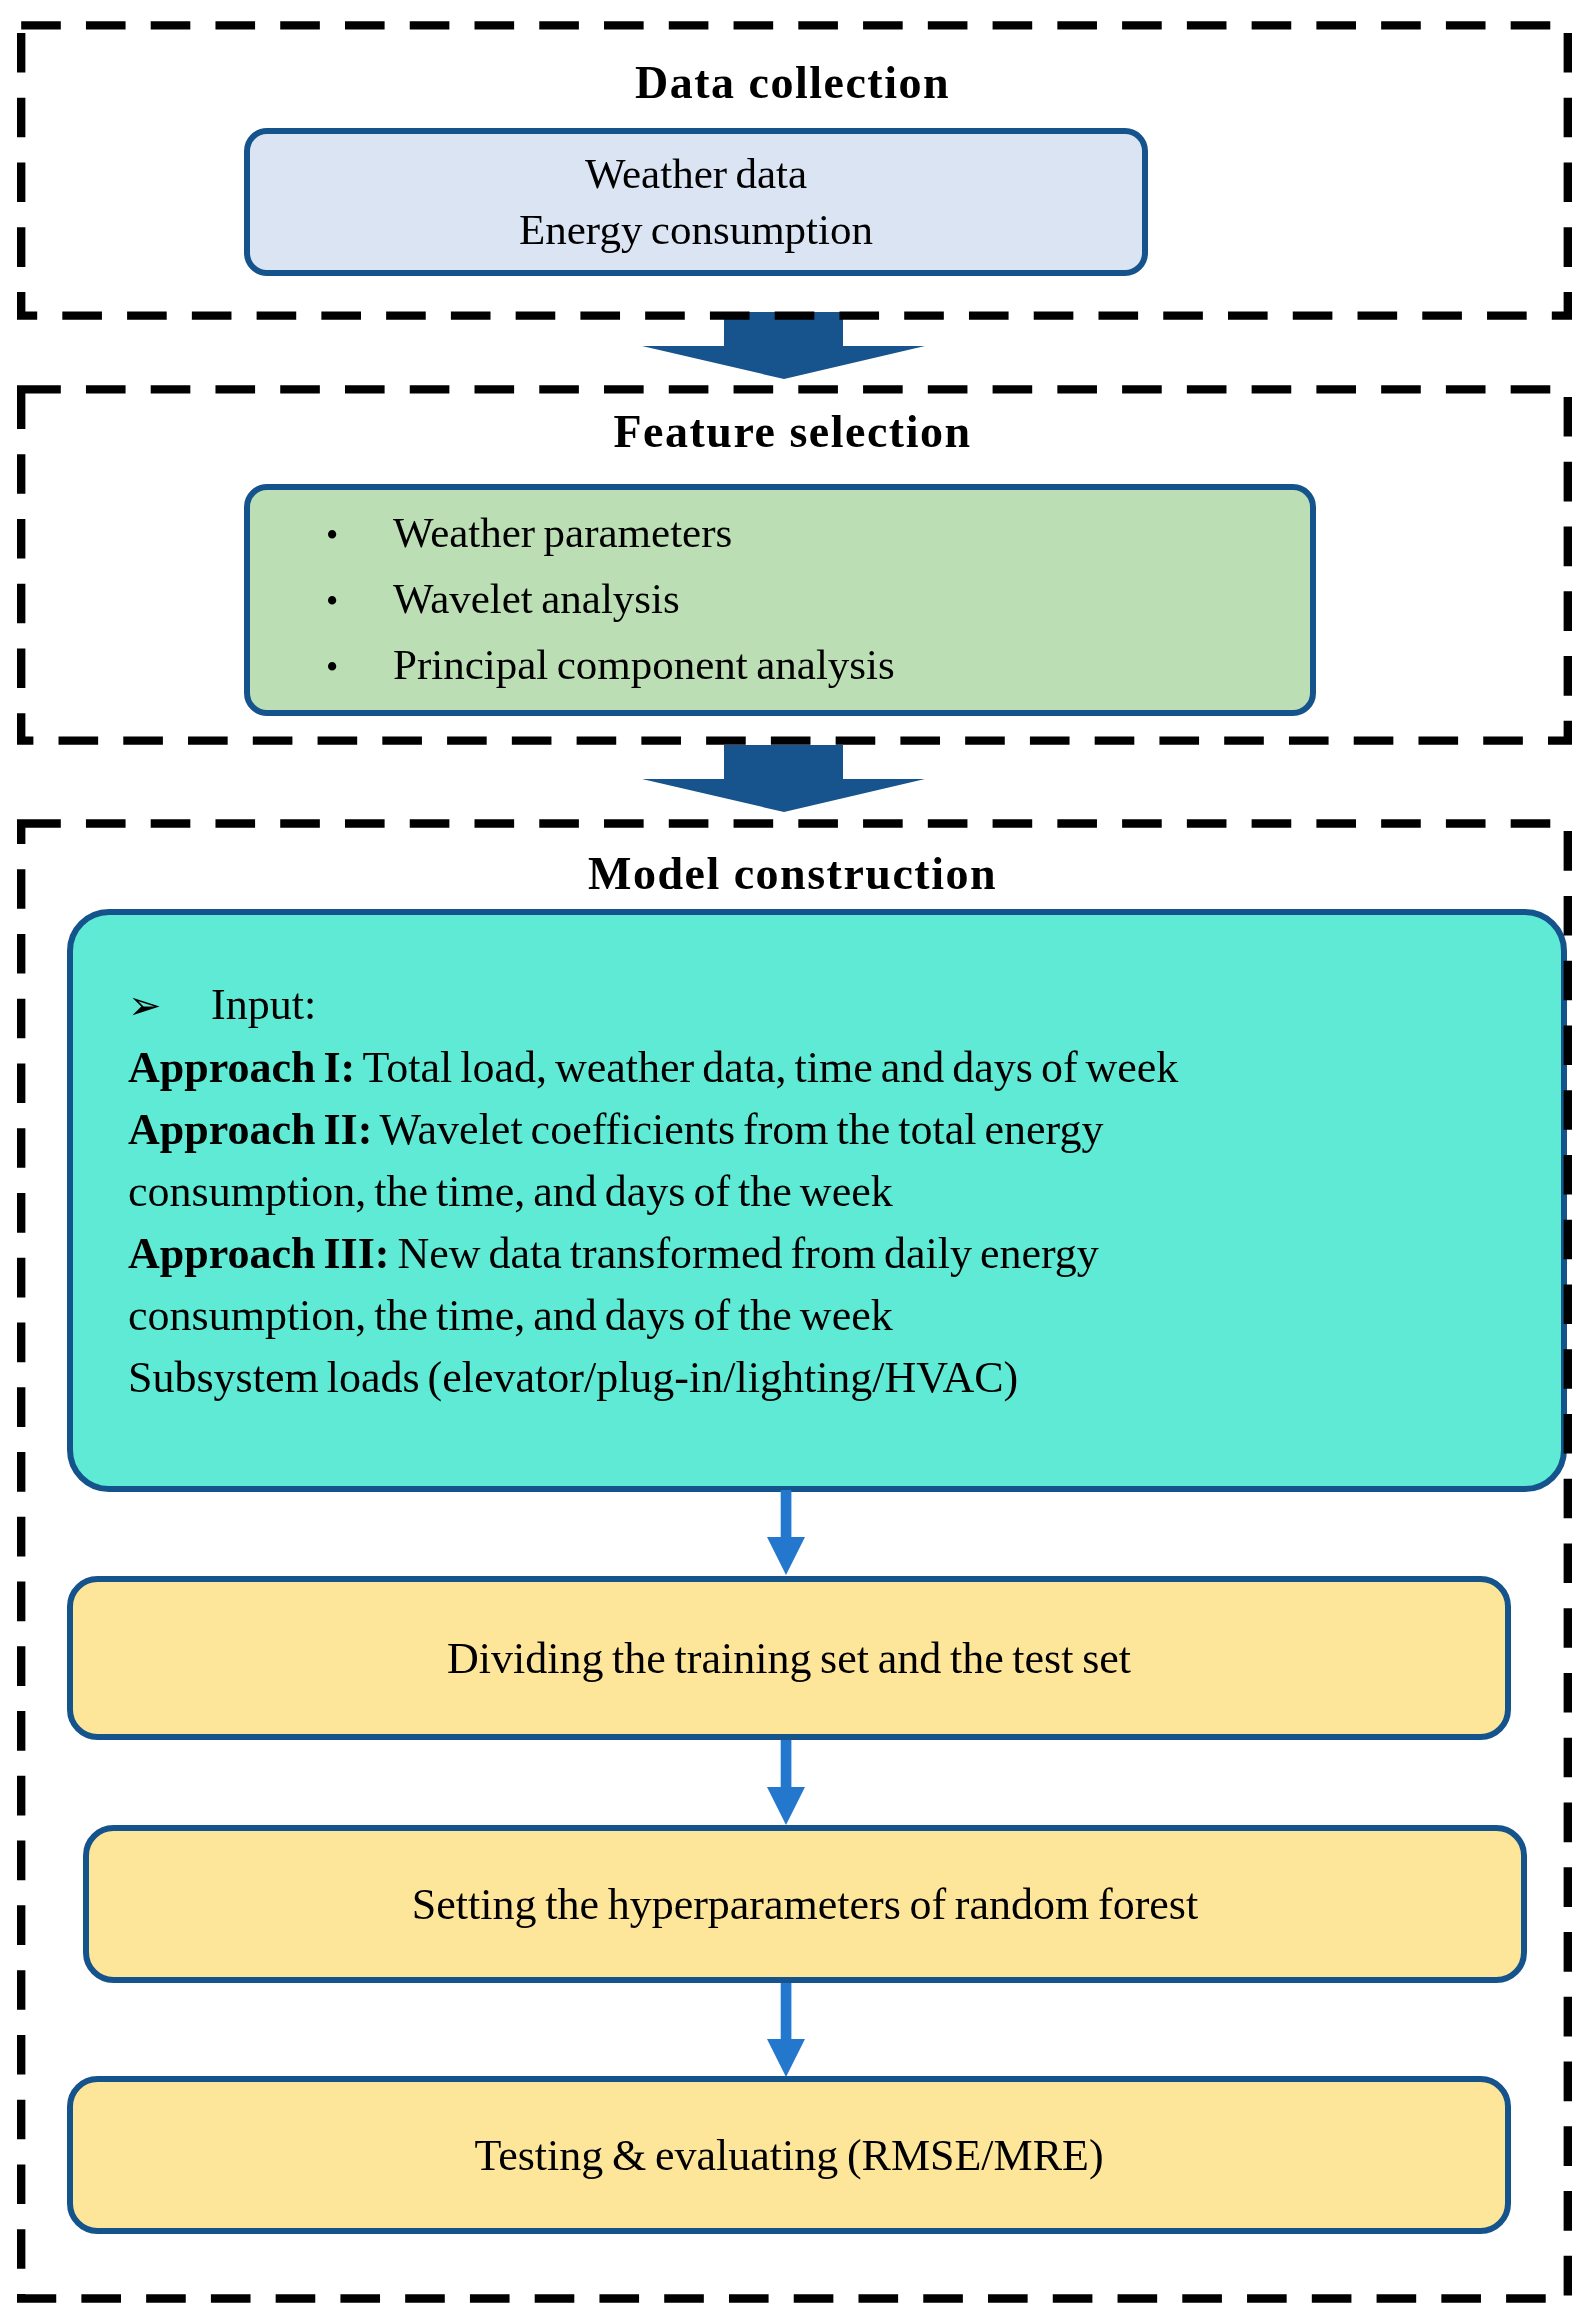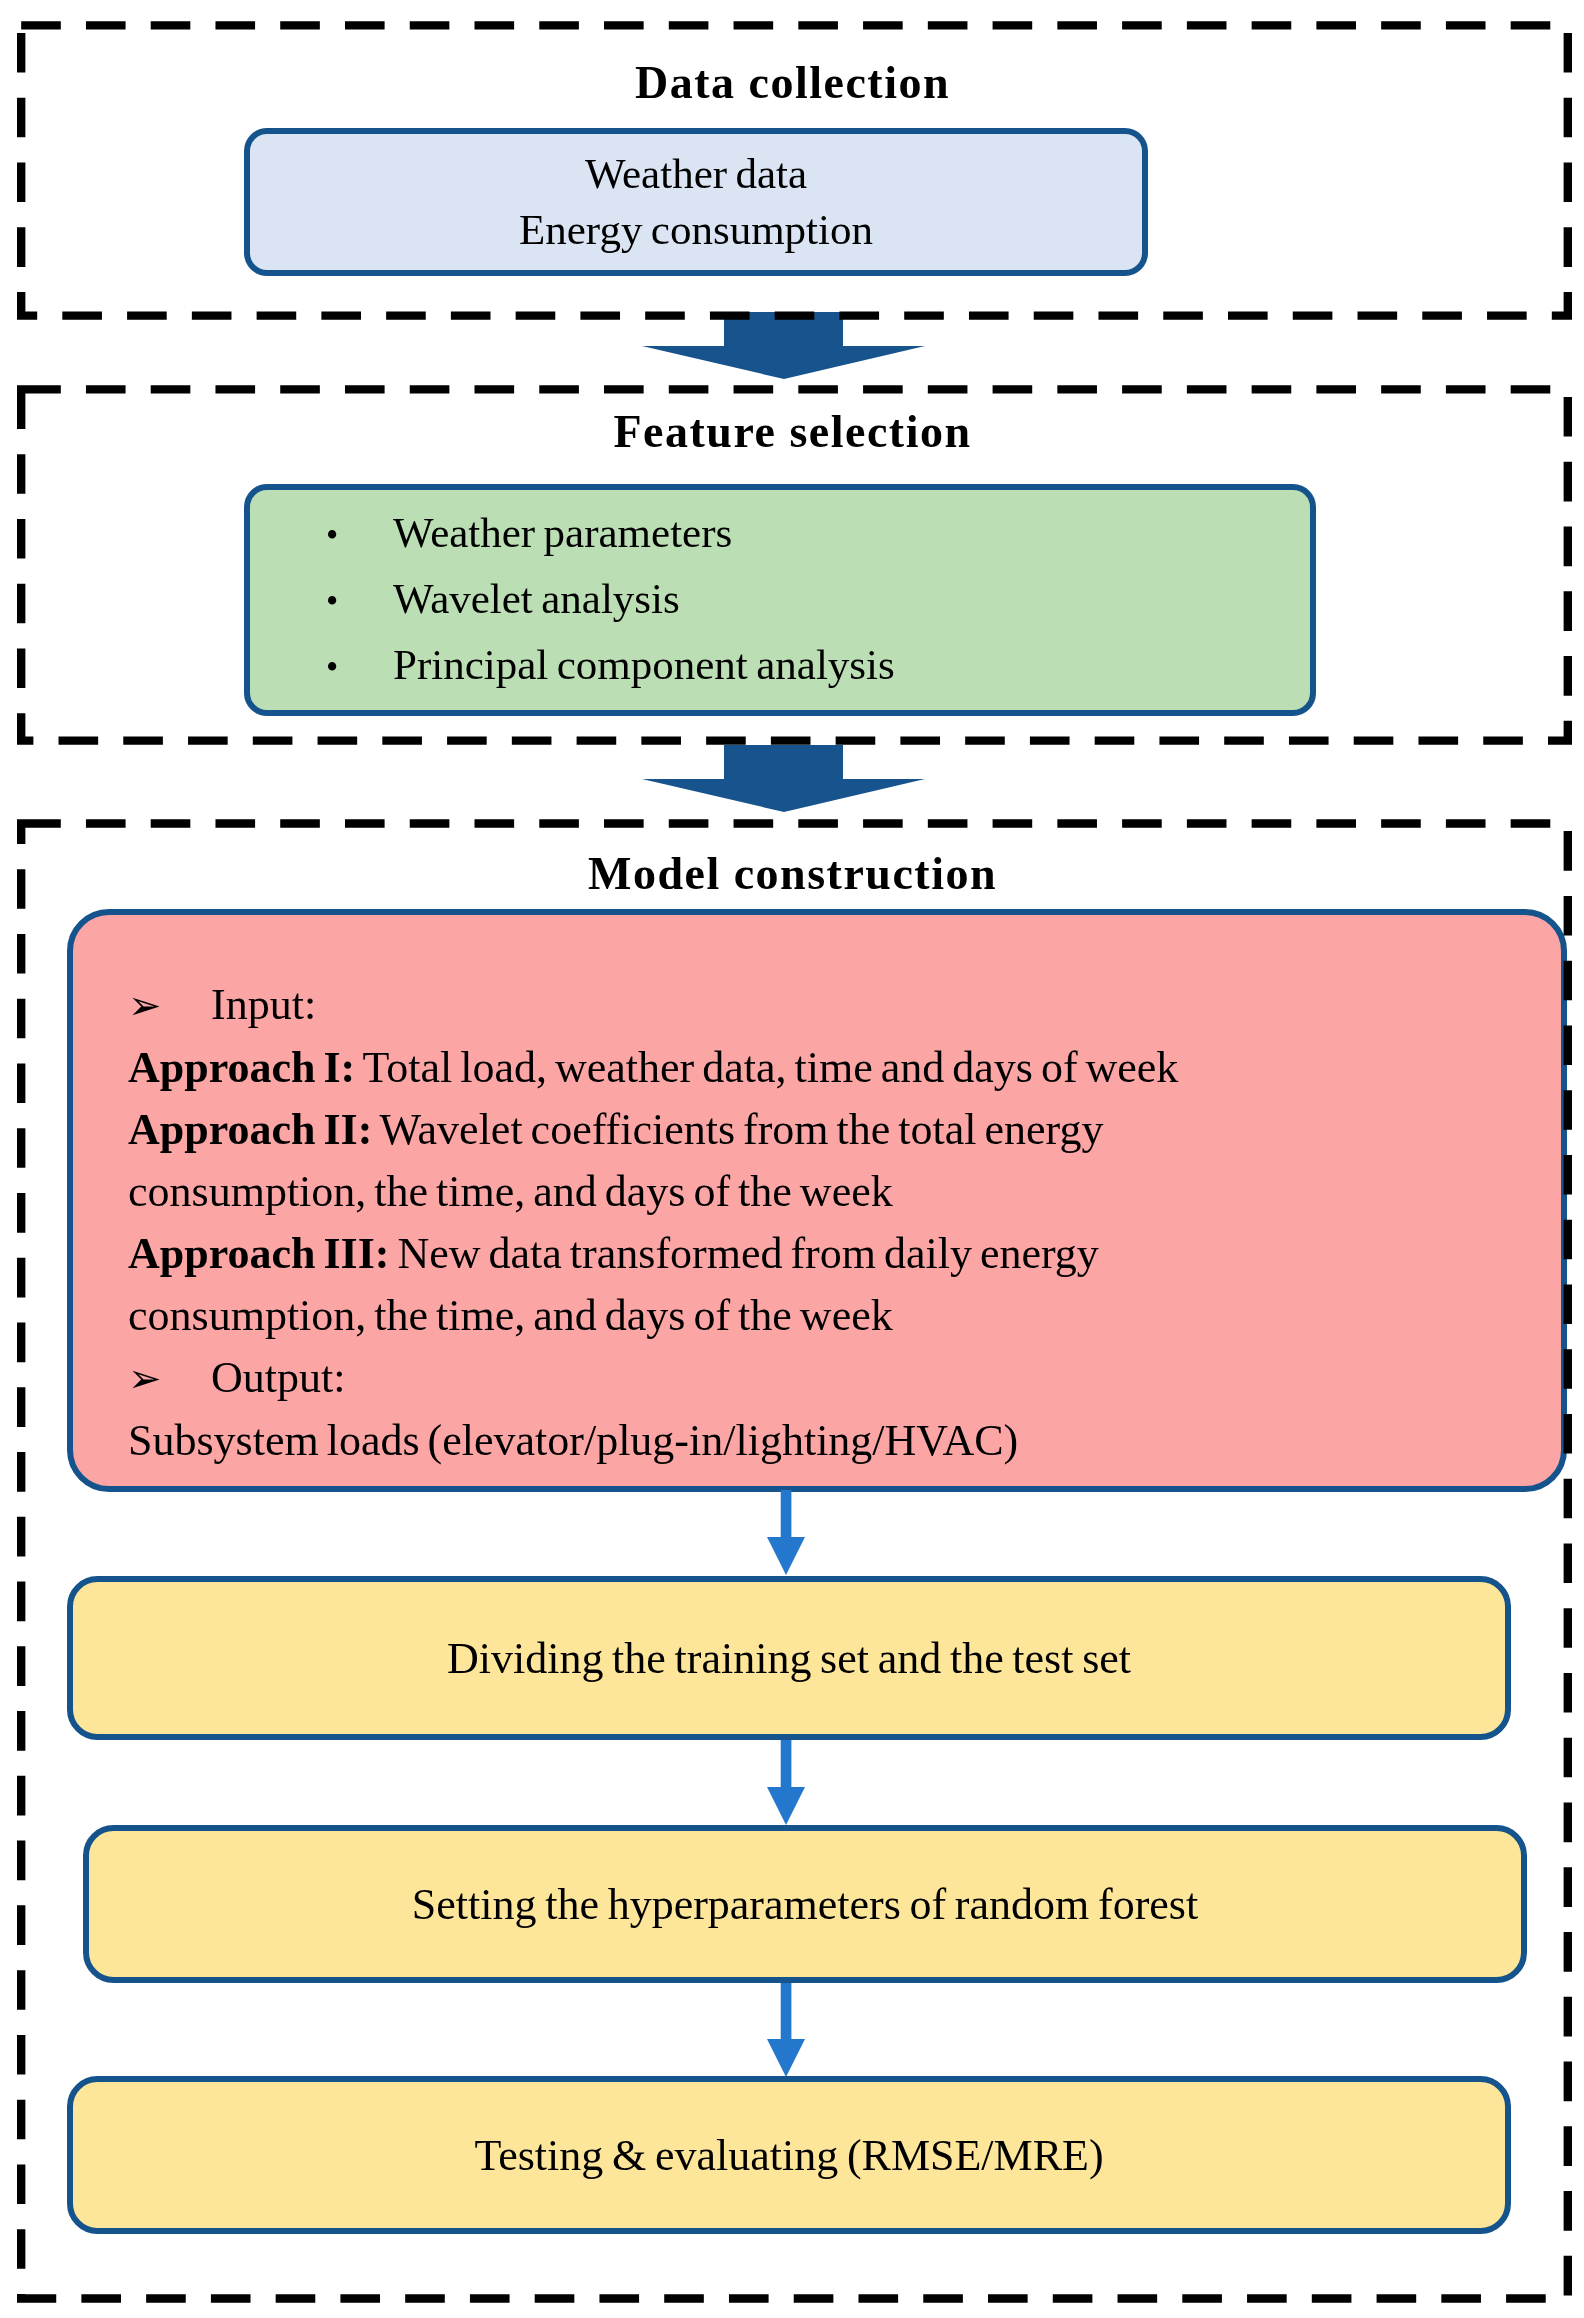--- a/index.html
+++ b/index.html
@@ -25,21 +25,21 @@
   .bullet-row{display:flex;align-items:baseline;padding-left:76px;font-size:43px;line-height:49px;word-spacing:-2.3px;}
   .bullet-dot{width:67px;flex:0 0 auto;font-size:35px;}
   
   .big-arrow{
     position:absolute;z-index:2;width:283px;height:67px;background:#17548e;
     clip-path:polygon(82px 0px,201px 0px,201px 34px,283px 34px,142px 67px,0px 34px,82px 34px);
   }
   
   .io-box{
     position:absolute;z-index:2;left:67px;top:909px;width:1500px;height:583px;
-    border:6.9px solid #14538c;border-radius:42px;background:#fca5a5;box-sizing:border-box;
+    border:6.9px solid #14538c;border-radius:42px;background:#5eead4;box-sizing:border-box;
     padding:59px 35px 0 55px;
   }
   .io-line{font-size:44px;line-height:62px;word-spacing:-3px;white-space:nowrap;}
   .io-line b{font-weight:bold;}
   .arrow-bullet{display:inline-block;width:46px;font-size:40px;margin-right:37px;}
   
   .flow-box{
     position:absolute;z-index:2;left:67px;width:1444px;
     border:6.9px solid #14538c;border-radius:30.5px;background:#fde699;box-sizing:border-box;
     display:flex;align-items:center;justify-content:center;
@@ -117,23 +117,20 @@
   <div class="io-line">
     <span>consumption, the time, and days of the week</span>
   </div>
   <div class="io-line">
     <b>Approach III:</b><span> New data transformed from daily energy</span>
   </div>
   <div class="io-line">
     <span>consumption, the time, and days of the week</span>
   </div>
   <div class="io-line">
-    <span class="arrow-bullet">➢</span><span>Output:</span>
-  </div>
-  <div class="io-line">
     <span>Subsystem loads (elevator/plug-in/lighting/HVAC)</span>
   </div>
 </div>
 
 <div class="thin-arrow ta1"></div>
 
 <div class="flow-box" style="top:1576px;height:164px;justify-content:center;">
   <span>Dividing the training set and the test set</span>
 </div>
 

